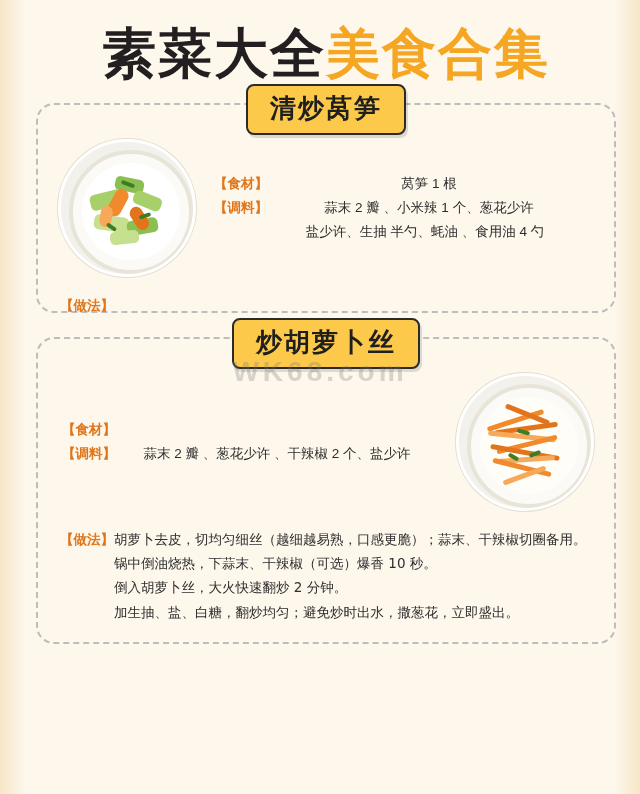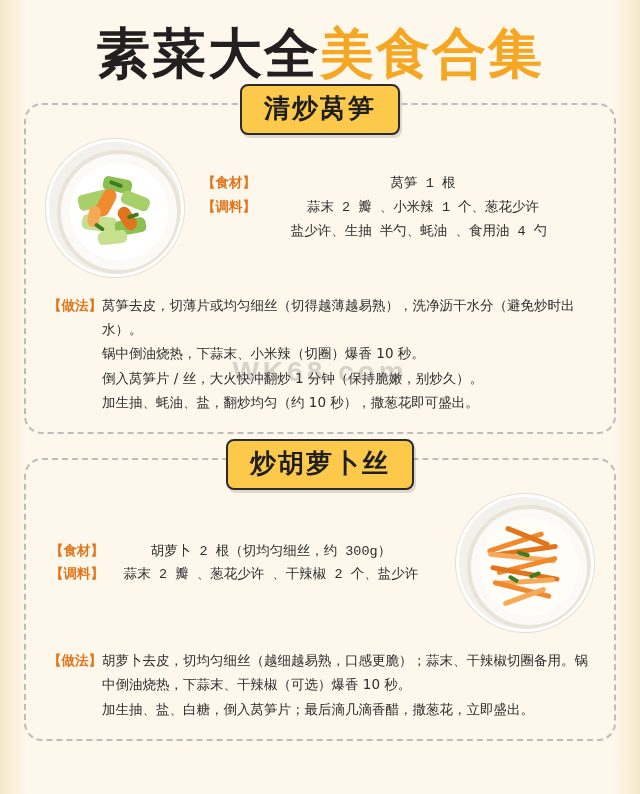--- a/index.html
+++ b/index.html
@@ -34,20 +34,21 @@
     content: "";
     position: absolute;
     right: 0; top: 0; bottom: 0;
     width: 26px;
     background: linear-gradient(to left, #f7e7c8, #fdf7ec);
     z-index: 0;
   }
   .content {
     position: relative;
     z-index: 2;
+    margin-left: 12px;
   }
 
   
   .header {
     padding: 26px 0 10px 0;
     text-align: center;
     white-space: nowrap;
   }
   .title-main, .title-accent {
     font-family: "DejaVu Sans", "Liberation Sans", sans-serif;
@@ -161,21 +162,21 @@
     flex: 1 1 auto;
     min-width: 0;
     padding: 0 4px;
   }
   .line {
     display: flex;
     align-items: flex-start;
     font-size: 13.5px;
     color: #2d2d2d;
     line-height: 1.75;
-    font-family: Liberation Mono, monospace;
+    font-family: Liberation Sans, sans-serif;
   }
   .tag {
     color: #e0761b;
     font-weight: bold;
     flex: 0 0 auto;
     white-space: nowrap;
   }
   .line-text {
     flex: 1 1 auto;
     text-align: center;
@@ -264,26 +265,20 @@
             <span class="line-text">蒜末 2 瓣 、小米辣 1 个、葱花少许</span>
           </div>
           <div class="line">
             <span class="line-text indent">盐少许、生抽 半勺、蚝油 、食用油 4 勺</span>
           </div>
         </div>
       </div>
 
       <div class="method">
         <span class="tag">【做法】</span>
-        <div class="method-body">
-          <div class="method-line">莴笋去皮，切薄片或均匀细丝（切得越薄越易熟），洗净沥干水分（避免炒时出水）。</div>
-          <div class="method-line">锅中倒油烧热，下蒜末、小米辣（切圈）爆香 10 秒。</div>
-          <div class="method-line">倒入莴笋片 / 丝，大火快冲翻炒 1 分钟（保持脆嫩，别炒久）。</div>
-          <div class="method-line">加生抽、蚝油、盐，翻炒均匀（约 10 秒），撒葱花即可盛出。</div>
-        </div>
       </div>
     </div>
 
     <div class="divider-space"></div>
 
     <div class="card">
       <div class="card-title-wrap">
         <span class="card-title">炒胡萝卜丝</span>
       </div>
 
@@ -303,32 +298,32 @@
               <span class="veg scallion" style="left:38%;top:34%;width:13%;height:4px;transform:rotate(16deg);"></span>
               <span class="veg scallion" style="left:50%;top:56%;width:12%;height:4px;transform:rotate(-22deg);"></span>
               <span class="veg scallion" style="left:28%;top:60%;width:11%;height:4px;transform:rotate(30deg);"></span>
             </div>
           </div>
         </div>
 
         <div class="info">
           <div class="line">
             <span class="tag">【食材】</span>
-            <span class="line-text">胡萝卜 2 根（切均匀细丝，约 300g）</span>
           </div>
           <div class="line">
             <span class="tag">【调料】</span>
             <span class="line-text">蒜末 2 瓣 、葱花少许 、干辣椒 2 个、盐少许</span>
           </div>
         </div>
       </div>
 
       <div class="method">
         <span class="tag">【做法】</span>
         <div class="method-body">
           <div class="method-line">胡萝卜去皮，切均匀细丝（越细越易熟，口感更脆）；蒜末、干辣椒切圈备用。锅中倒油烧热，下蒜末、干辣椒（可选）爆香 10 秒。</div>
-          <div class="method-line">加生抽、盐、白糖，倒入莴笋片；最后滴几滴香醋，撒葱花，立即盛出。</div>
+          <div class="method-line">倒入胡萝卜丝，大火快速翻炒 2 分钟。</div>
+          <div class="method-line">加生抽、盐、白糖，翻炒均匀；避免炒时出水，撒葱花，立即盛出。</div>
         </div>
       </div>
     </div>
 
   </div>
 </div>
 
 </body></html>

